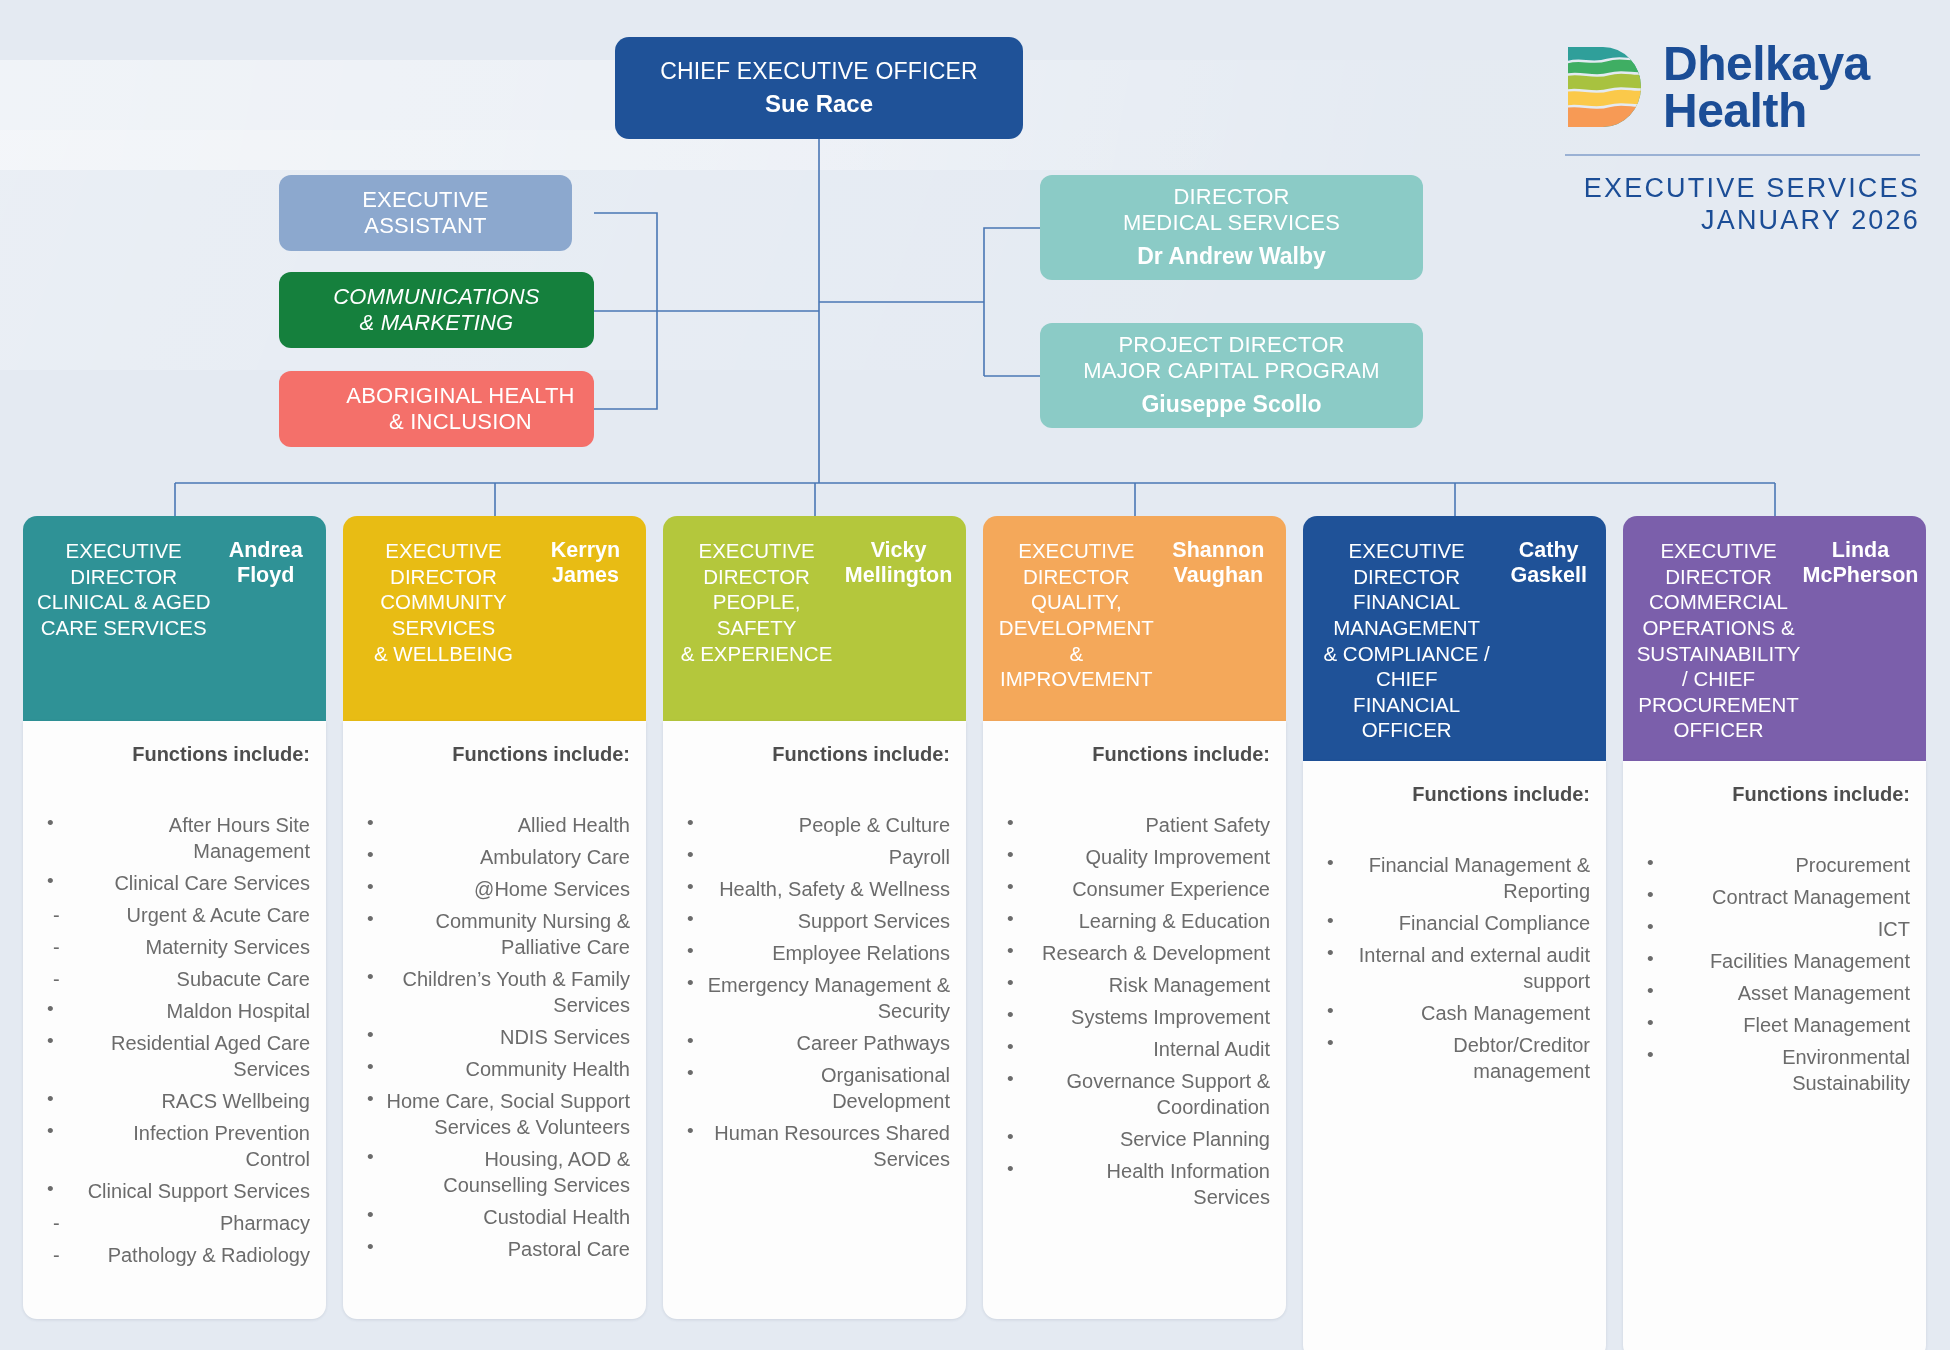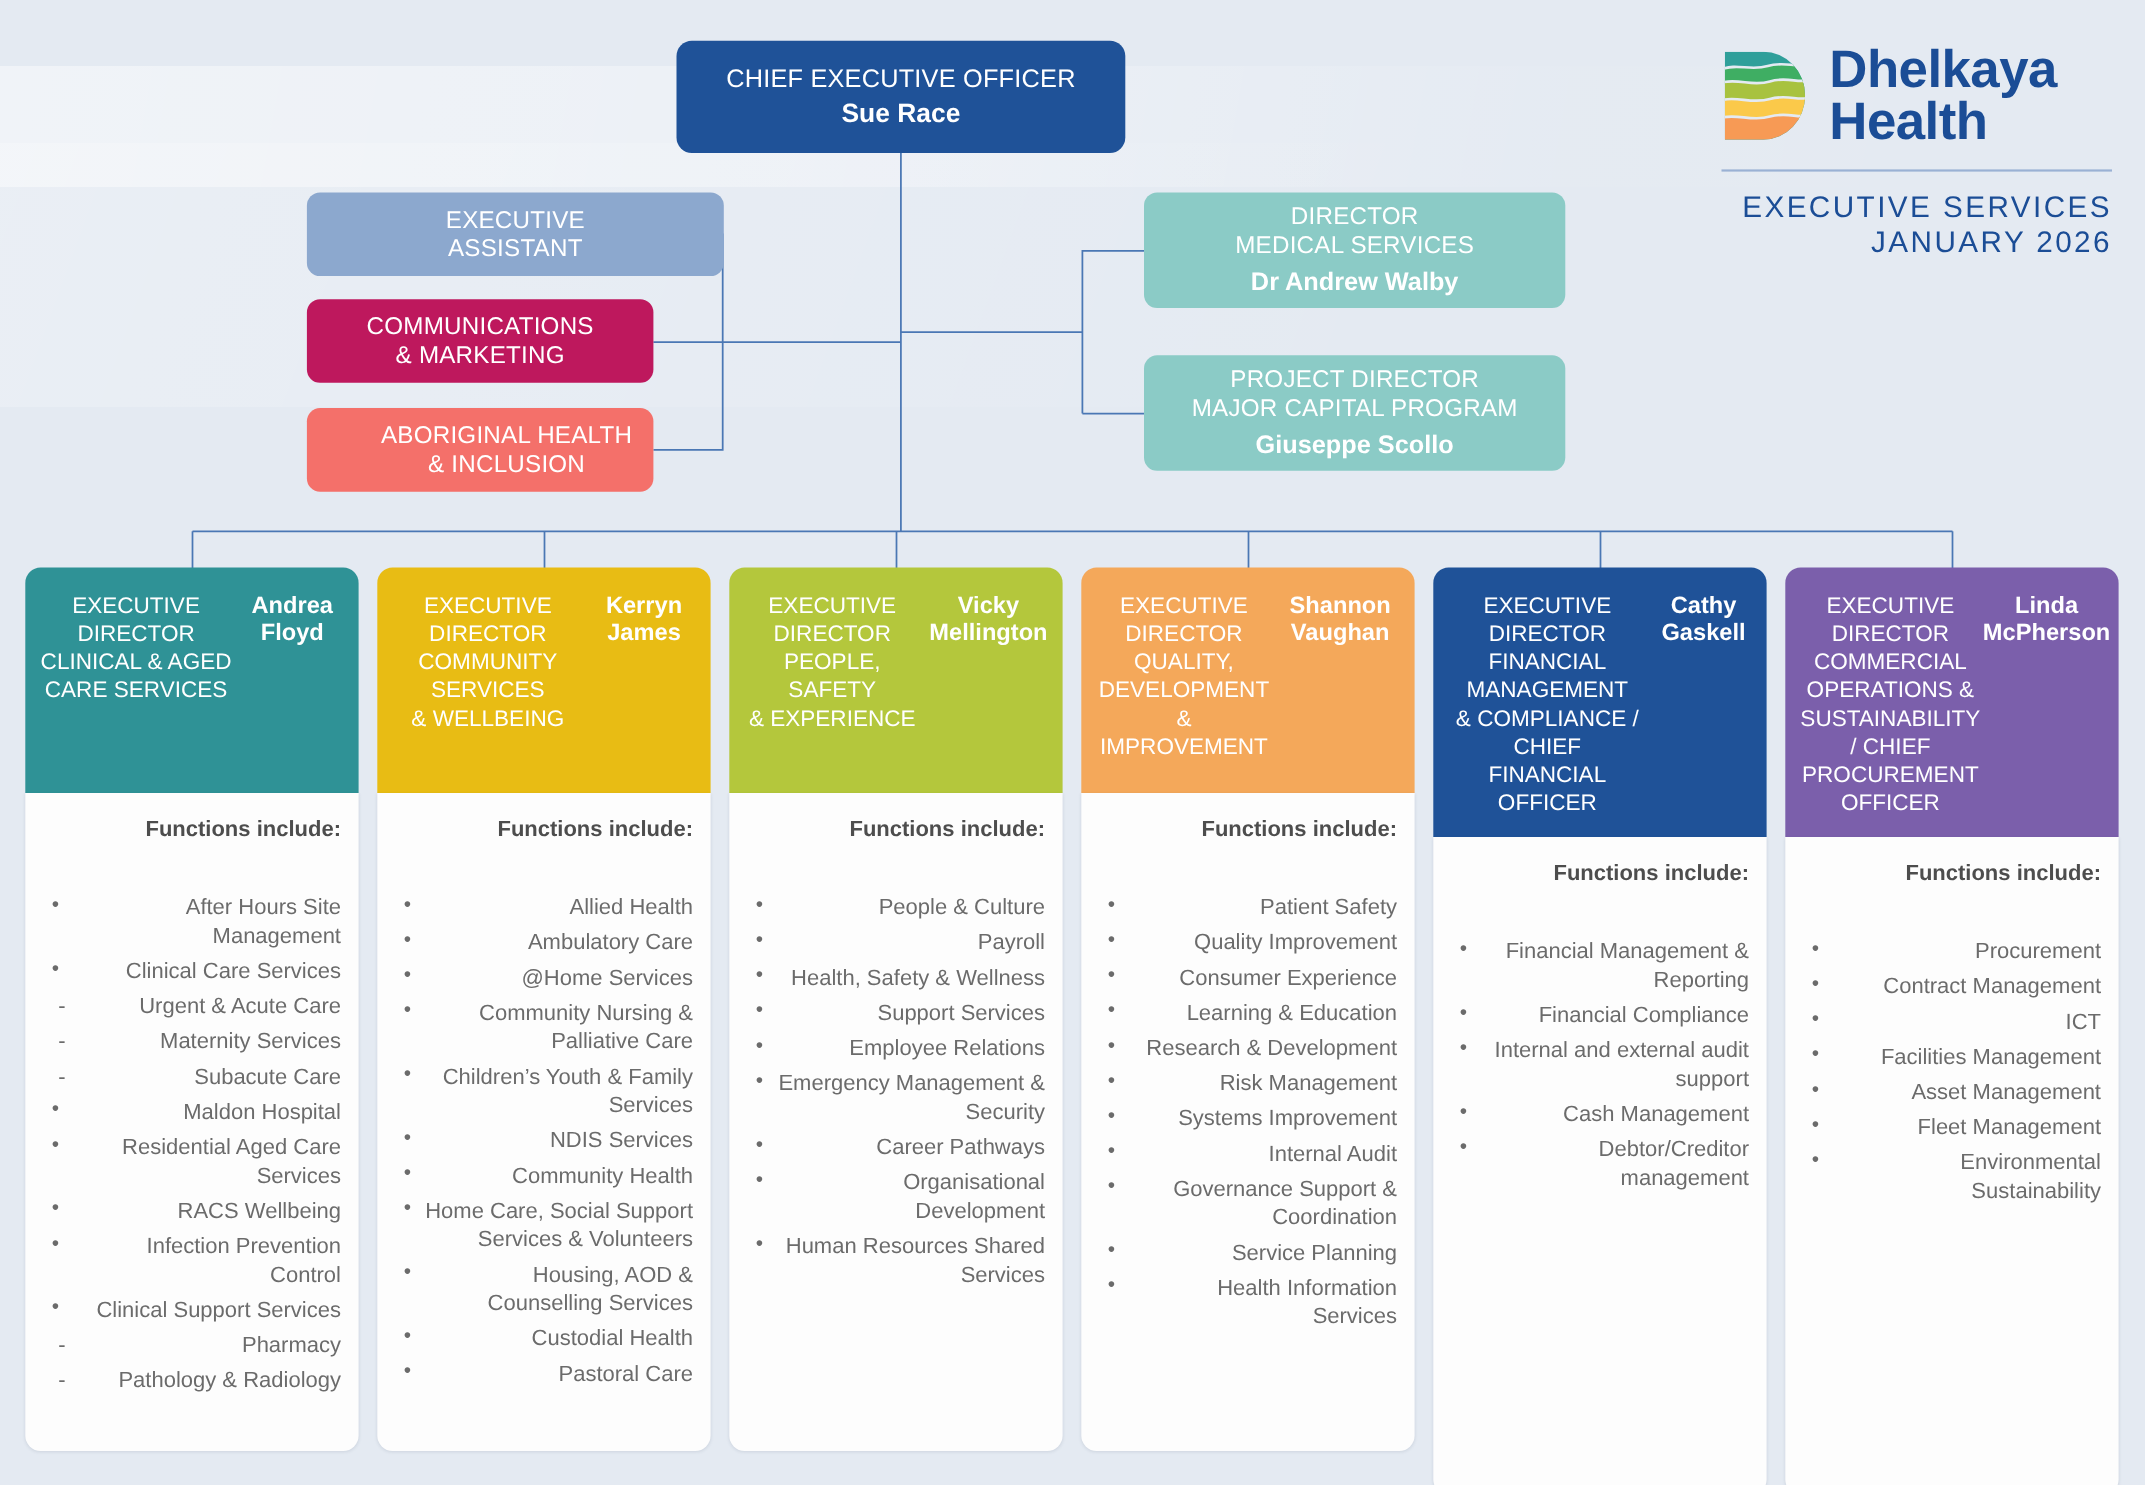--- a/index.html
+++ b/index.html
@@ -35,21 +35,21 @@
   }
   .node .role { font-size: 22px; font-weight: 400; letter-spacing: .2px; }
   .node .person { font-size: 23px; font-weight: 700; margin-top: 7px; }
 
   
   #ceo { left: 615px; top: 37px; width: 408px; height: 102px; background: #1f5298; border-radius: 14px; }
   #ceo .role { font-size: 23px; }
   #ceo .person { font-size: 24px; margin-top: 5px; }
 
   
-  #exec-assistant      { left: 279px; top: 175px; width: 379px; height: 76px; background: #8ca8ce; }
+  #exec-assistant      { left: 279px; top: 175px; width: 293px; height: 76px; background: #8ca8ce; }
   #comms-marketing     { left: 279px; top: 272px; width: 315px; height: 76px; background: #7a5aa8; }
   #aboriginal-health   { left: 279px; top: 371px; width: 315px; height: 76px; background: #f4706a; }
 
   
   #director-medical    { left: 1040px; top: 175px; width: 383px; height: 105px; background: #8bcbc6; }
   #project-director    { left: 1040px; top: 323px; width: 383px; height: 105px; background: #8bcbc6; }
 
   
   #brand { position: absolute; left: 1565px; top: 40px; width: 355px; }
   #brand-row { display: flex; align-items: center; gap: 16px; }
@@ -127,21 +127,21 @@
 
   <div class="node" id="ceo" style="background: rgb(31, 82, 152);">
     <div class="role">CHIEF EXECUTIVE OFFICER</div>
     <div class="person">Sue Race</div>
   </div>
 
   <div class="node" id="exec-assistant" style="background: rgb(140, 168, 206);">
     <div class="role">EXECUTIVE</div>
     <div class="role">ASSISTANT</div>
   </div>
-  <div class="node" id="comms-marketing" style="background: #be185d;">
+  <div class="node" id="comms-marketing" style="background: #15803d; font-style: italic;">
     <div class="role">COMMUNICATIONS</div>
     <div class="role">&amp; MARKETING</div>
   </div>
   <div class="node" id="aboriginal-health" style="background: rgb(244, 112, 106); padding-left: 48px;">
     <div class="role">ABORIGINAL HEALTH</div>
     <div class="role">&amp; INCLUSION</div>
   </div>
 
   <div class="node" id="director-medical" style="background: rgb(139, 203, 198);">
     <div class="role">DIRECTOR</div>

